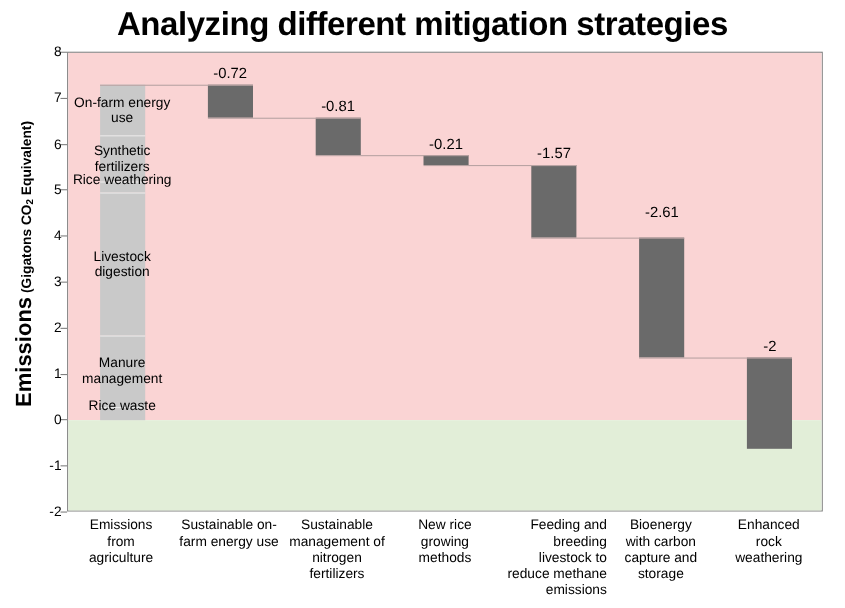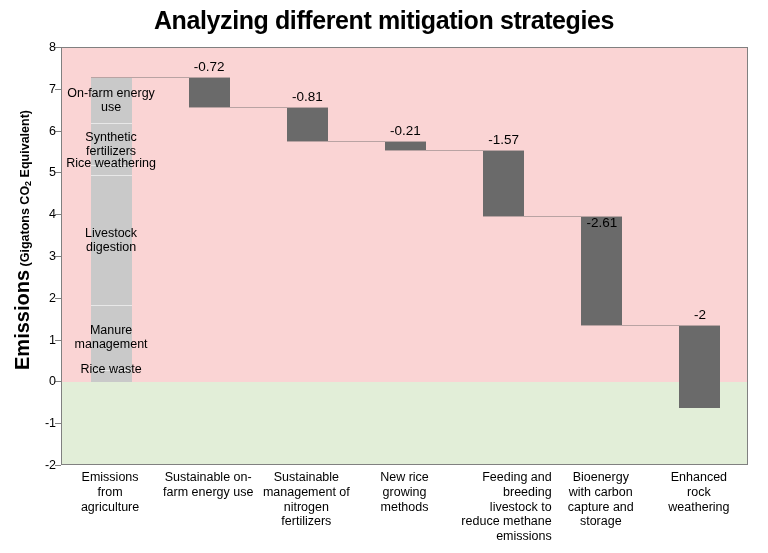--- a/index.html
+++ b/index.html
@@ -16,21 +16,21 @@
     color: #000000;
   }
 
   
   #chart-title {
     position: absolute;
     left: 0;
     top: 6px;
     width: 768px;
     text-align: center;
-    font-size: 25px;
+    font-size: 30px;
     font-weight: bold;
     letter-spacing: -0.4px;
     color: #000;
   }
 
   
   #y-axis-title {
     position: absolute;
     left: -178px;
     top: 230px;
@@ -193,21 +193,21 @@
       <div class="bar" style="left: 224.857px; width: 41px; top: 59.356px; height: 33.858px;"></div>
       <div class="bar-value" style="left: 205.357px; width: 80px; top: 42.356px;">-0.81</div>
       <div class="connector" style="left: 126.714px; width: 139.143px; top: 59.356px;"></div>
       <div class="bar" style="left: 323px; width: 41px; top: 93.214px; height: 8.778px;"></div>
       <div class="bar-value" style="left: 303.5px; width: 80px; top: 76.214px;">-0.21</div>
       <div class="connector" style="left: 224.857px; width: 139.143px; top: 93.214px;"></div>
       <div class="bar" style="left: 421.143px; width: 41px; top: 101.992px; height: 65.626px;"></div>
       <div class="bar-value" style="left: 401.643px; width: 80px; top: 84.992px;">-1.57</div>
       <div class="connector" style="left: 323px; width: 139.143px; top: 101.992px;"></div>
       <div class="bar" style="left: 519.286px; width: 41px; top: 167.618px; height: 109.098px;"></div>
-      <div class="bar-value" style="left: 499.786px; width: 80px; top: 168px;">-2.61</div>
+      <div class="bar-value" style="left: 499.786px; width: 80px; top: 138px;">-2.61</div>
       <div class="connector" style="left: 421.143px; width: 139.143px; top: 167.618px;"></div>
       <div class="bar" style="left: 617.429px; width: 41px; top: 276.716px; height: 83.6px;"></div>
       <div class="bar-value" style="left: 597.929px; width: 80px; top: 259.716px;">-2</div>
       <div class="connector" style="left: 519.286px; width: 139.143px; top: 276.716px;"></div>
     </div>
 </div>
 
 <div id="x-axis">
     <div class="cat-label" style="left: 61px; width: 98.1429px;">Emissions<br>from<br>agriculture</div>
     <div class="cat-label" style="left: 159.143px; width: 98.1429px;">Sustainable on-<br>farm energy use</div>

